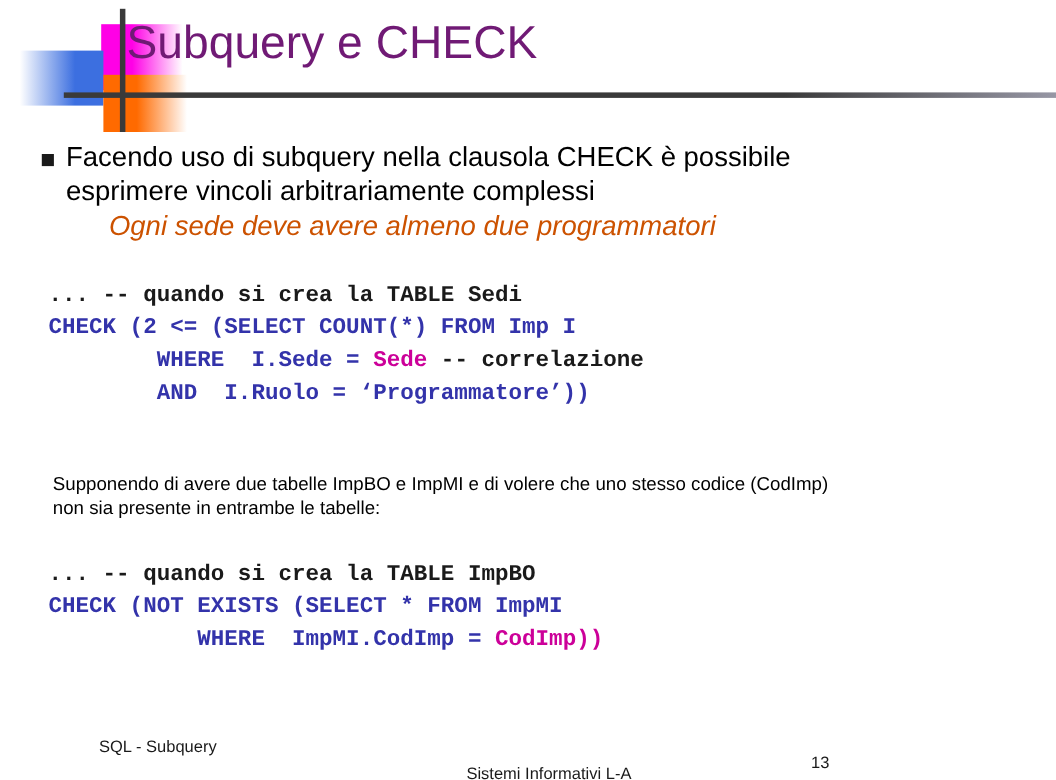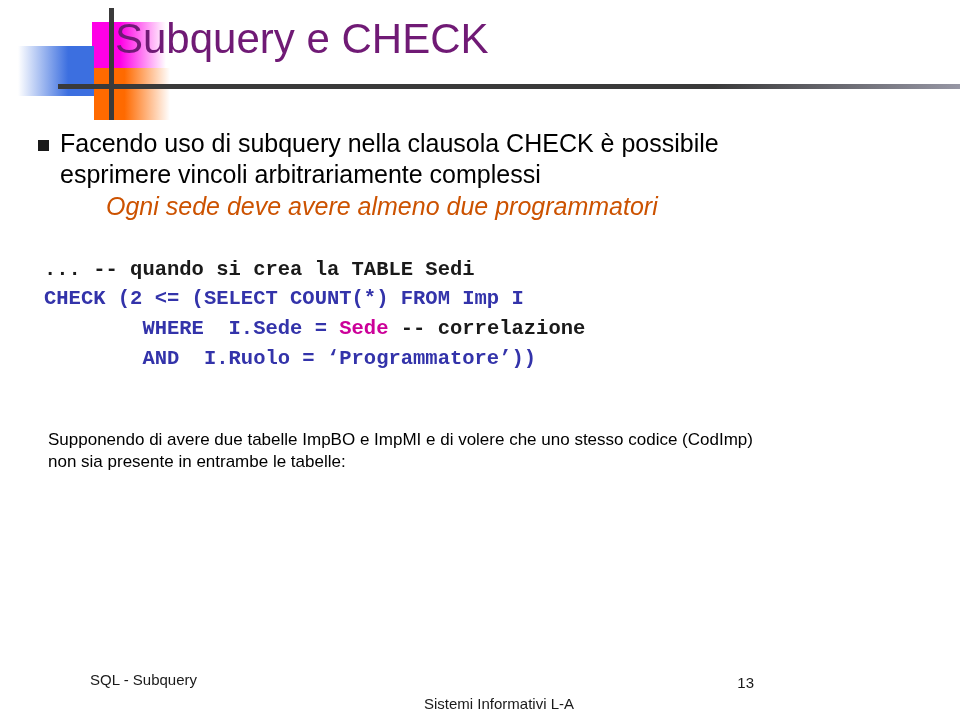--- a/index.html
+++ b/index.html
@@ -85,26 +85,25 @@
     background: #1a1a1a;
   }
   .bullet-text {
     font-size: 25px;
     color: #000000;
     line-height: 1.22;
   }
 
   .sub-italic {
     margin-top: 2px;
-    padding-left: 78px;
+    padding-left: 99px;
     font-size: 25px;
     font-style: italic;
     color: #cc5200;
     line-height: 1.2;
-    margin-left: 28px;
   }
 
   
   .code {
     font-family: "Liberation Mono", "DejaVu Sans Mono", monospace;
     font-size: 20.5px;
     font-weight: bold;
     line-height: 1.45;
     white-space: pre;
   }
@@ -129,21 +128,21 @@
     position: absolute;
     left: 0;
     bottom: 16px;
     width: 792px;
     height: 22px;
     font-size: 15px;
     color: #1a1a1a;
   }
   #footer .f-left   { position: absolute; left: 90px;  top: 0; }
   #footer .f-center { position: absolute; left: 424px; top: 0; margin-top: 24px; }
-  #footer .f-right  { position: absolute; right: 38px; top: 3px; }
+  #footer .f-right  { position: absolute; right: 38px; top: 14px; }
 </style>
 </head>
 <body>
 
 <div id="logo">
   <div class="sq sq-magenta"></div>
   <div class="sq sq-blue"></div>
   <div class="sq sq-orange"></div>
   <div class="sq line-v"></div>
   <div class="sq line-h"></div>
@@ -162,20 +161,25 @@
 
   <div class="code code-blk-1">
 <span class="c-black">... -- quando si crea la TABLE Sedi</span>
 <span class="c-blue">CHECK (2 &lt;= (SELECT COUNT(*) FROM Imp I</span>
 <span><span class="c-blue">        WHERE  I.Sede = </span><span class="c-magenta">Sede</span><span class="c-black"> -- correlazione</span></span>
 <span class="c-blue">        AND  I.Ruolo = ‘Programmatore’))</span>
   </div>
 
   <div class="para">Supponendo di avere due tabelle ImpBO e ImpMI e di volere che uno stesso codice (CodImp) non sia presente in entrambe le tabelle:</div>
 
+  <div class="code code-blk-2">
+<span class="c-black">... -- quando si crea la TABLE ImpBO</span>
+<span class="c-blue">CHECK (NOT EXISTS (SELECT * FROM ImpMI</span>
+<span><span class="c-blue">           WHERE  ImpMI.CodImp = </span><span class="c-magenta">CodImp))</span></span>
+  </div>
 
 </div>
 
 <div id="footer">
   <span class="f-left">SQL - Subquery</span>
   <span class="f-center">Sistemi Informativi L-A</span>
   <span class="f-right">13</span>
 </div>
 
 </body></html>

